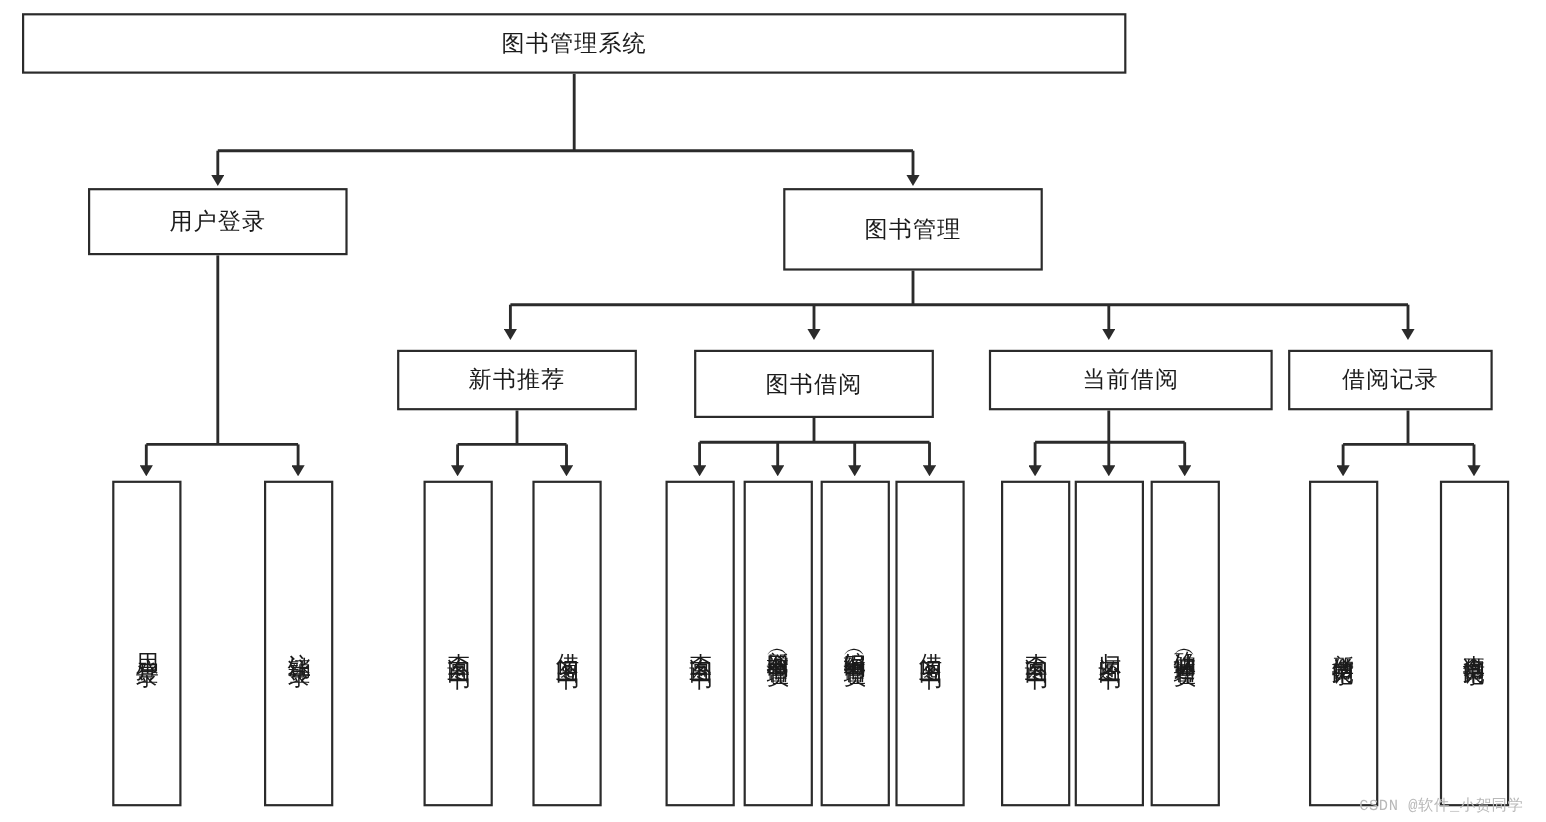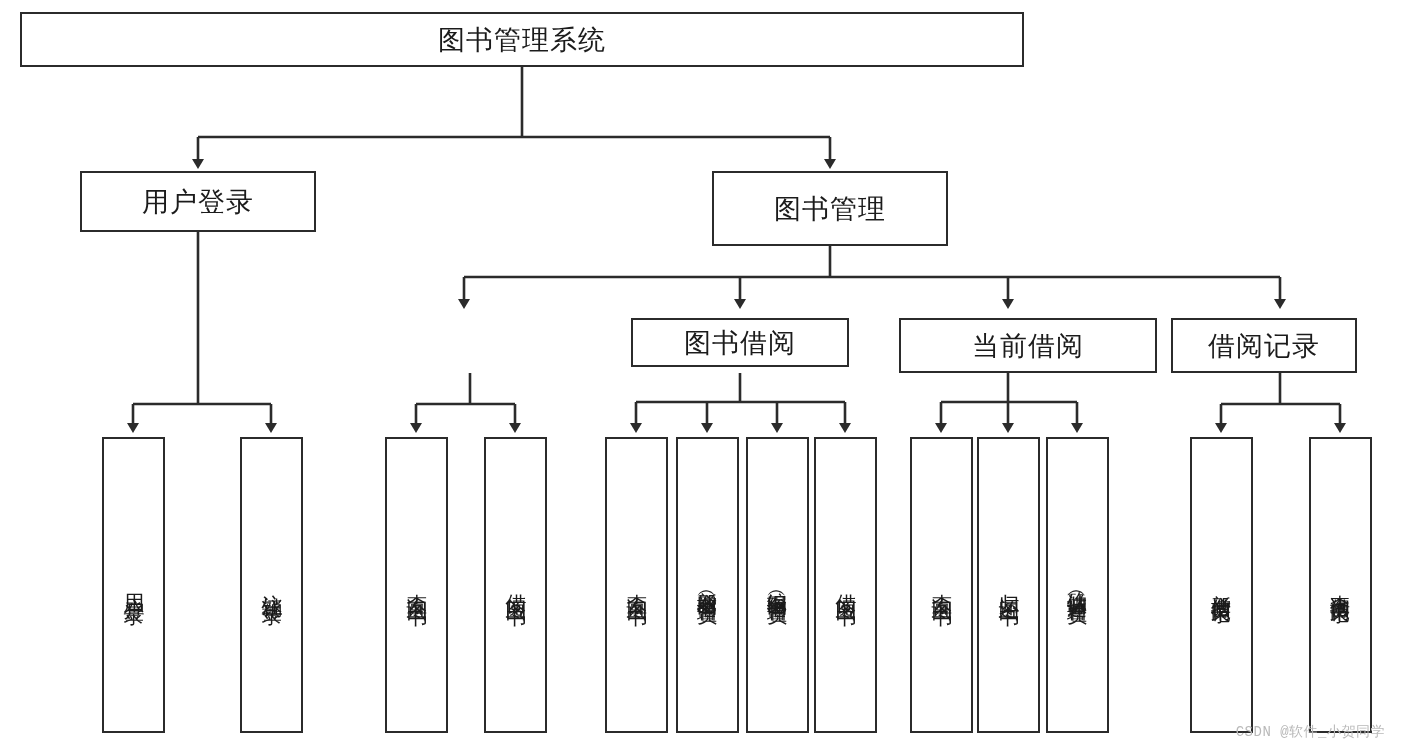--- a/index.html
+++ b/index.html
@@ -35,21 +35,21 @@
     align-items: center;
     justify-content: center;
     color: #1b1b1b;
   }
   .node .label {
     display: block;
     text-align: center;
     line-height: 1.25;
   }
   .node.horiz .label {
-    font-size: 27px;
+    font-size: 21px;
     letter-spacing: 1px;
     white-space: nowrap;
   }
   .node.vert {
     align-items: center;
     justify-content: center;
     padding: 6px 2px;
   }
   .node.vert .label {
     writing-mode: vertical-rl;
@@ -134,21 +134,24 @@
     <span class="label">图书管理系统</span>
   </div>
 
   <div class="node horiz" style="left:80px; top:171px; width:236px; height:61px;">
     <span class="label">用户登录</span>
   </div>
   <div class="node horiz" style="left:712px; top:171px; width:236px; height:75px;">
     <span class="label">图书管理</span>
   </div>
 
-  <div class="node horiz" style="left:631px; top:318px; width:218px; height:49px;">
+  <div class="node horiz" style="left:361px; top:318px; width:218px; height:55px;">
+    <span class="label">新书推荐</span>
+  </div>
+  <div class="node horiz" style="left:631px; top:318px; width:218px; height:62px;">
     <span class="label">图书借阅</span>
   </div>
   <div class="node horiz" style="left:899px; top:318px; width:258px; height:55px;">
     <span class="label">当前借阅</span>
   </div>
   <div class="node horiz" style="left:1171px; top:318px; width:186px; height:55px;">
     <span class="label">借阅记录</span>
   </div>
 
   <div class="node vert" style="left:102px; top:437px; width:63px; height:296px;">

